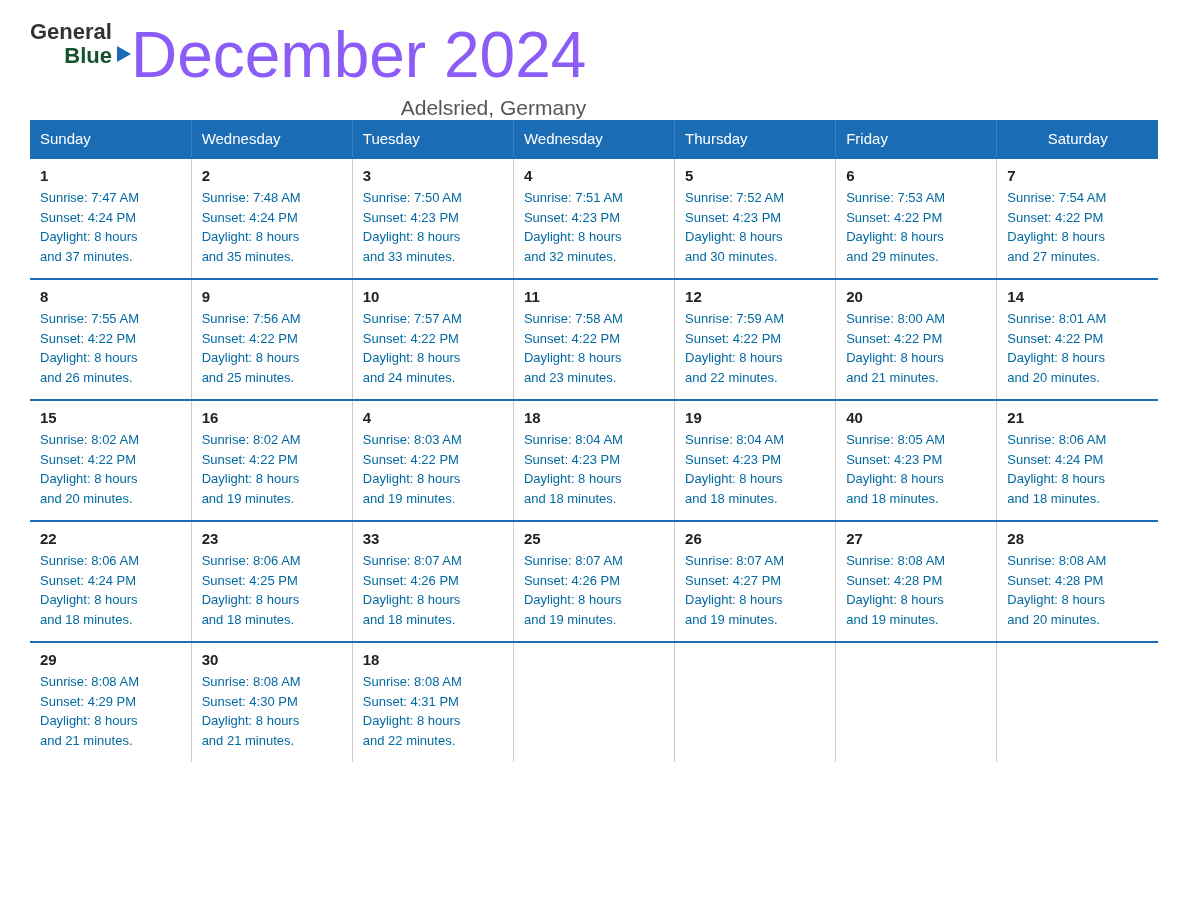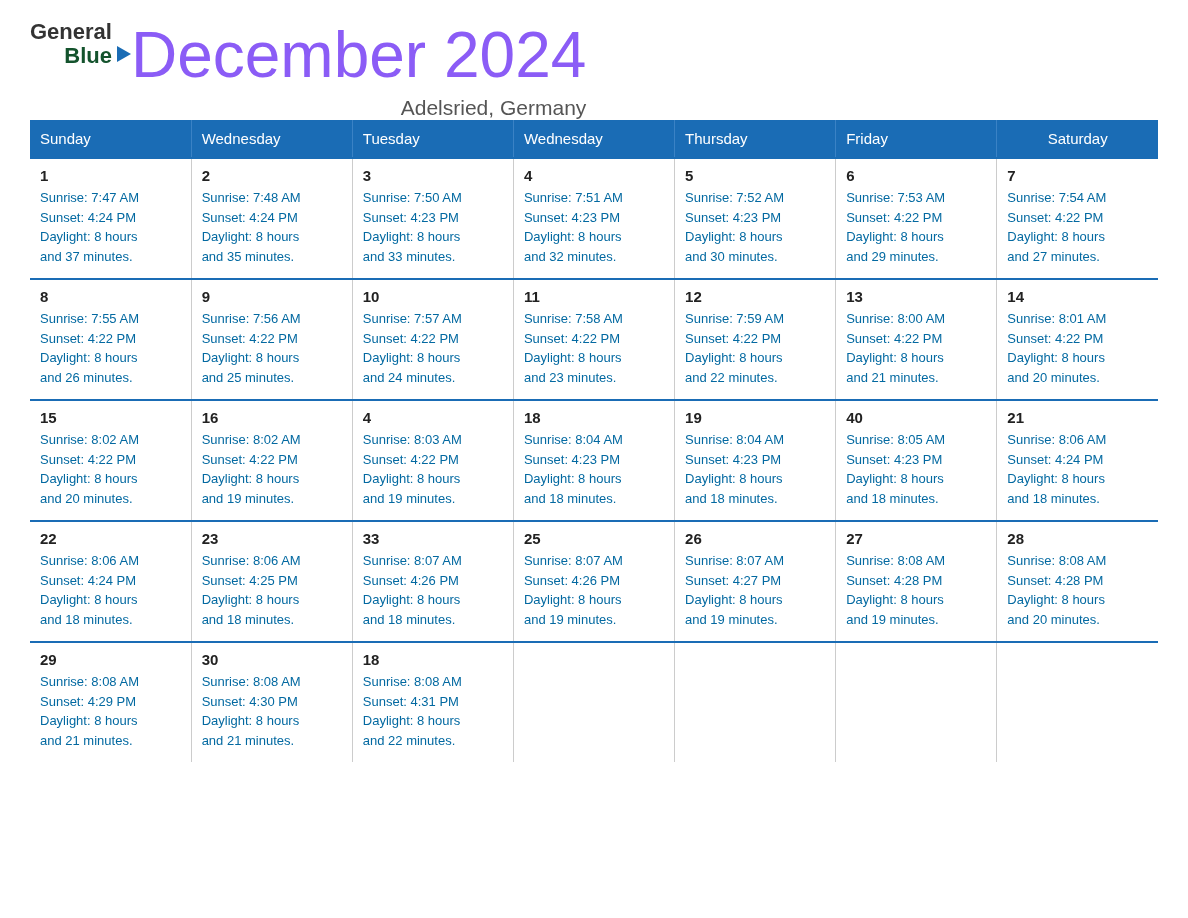--- a/index.html
+++ b/index.html
@@ -217,21 +217,21 @@
         <td>
         <div class="day-number">12</div>
         <div class="day-info">
           Sunrise: 7:59 AM<br>
           Sunset: 4:22 PM<br>
           Daylight: 8 hours<br>
           and 22 minutes.
         </div>
       </td>
         <td>
-        <div class="day-number">13</div>
+        <div class="day-number">20</div>
         <div class="day-info">
           Sunrise: 8:00 AM<br>
           Sunset: 4:22 PM<br>
           Daylight: 8 hours<br>
           and 21 minutes.
         </div>
       </td>
         <td>
         <div class="day-number">14</div>
         <div class="day-info">

